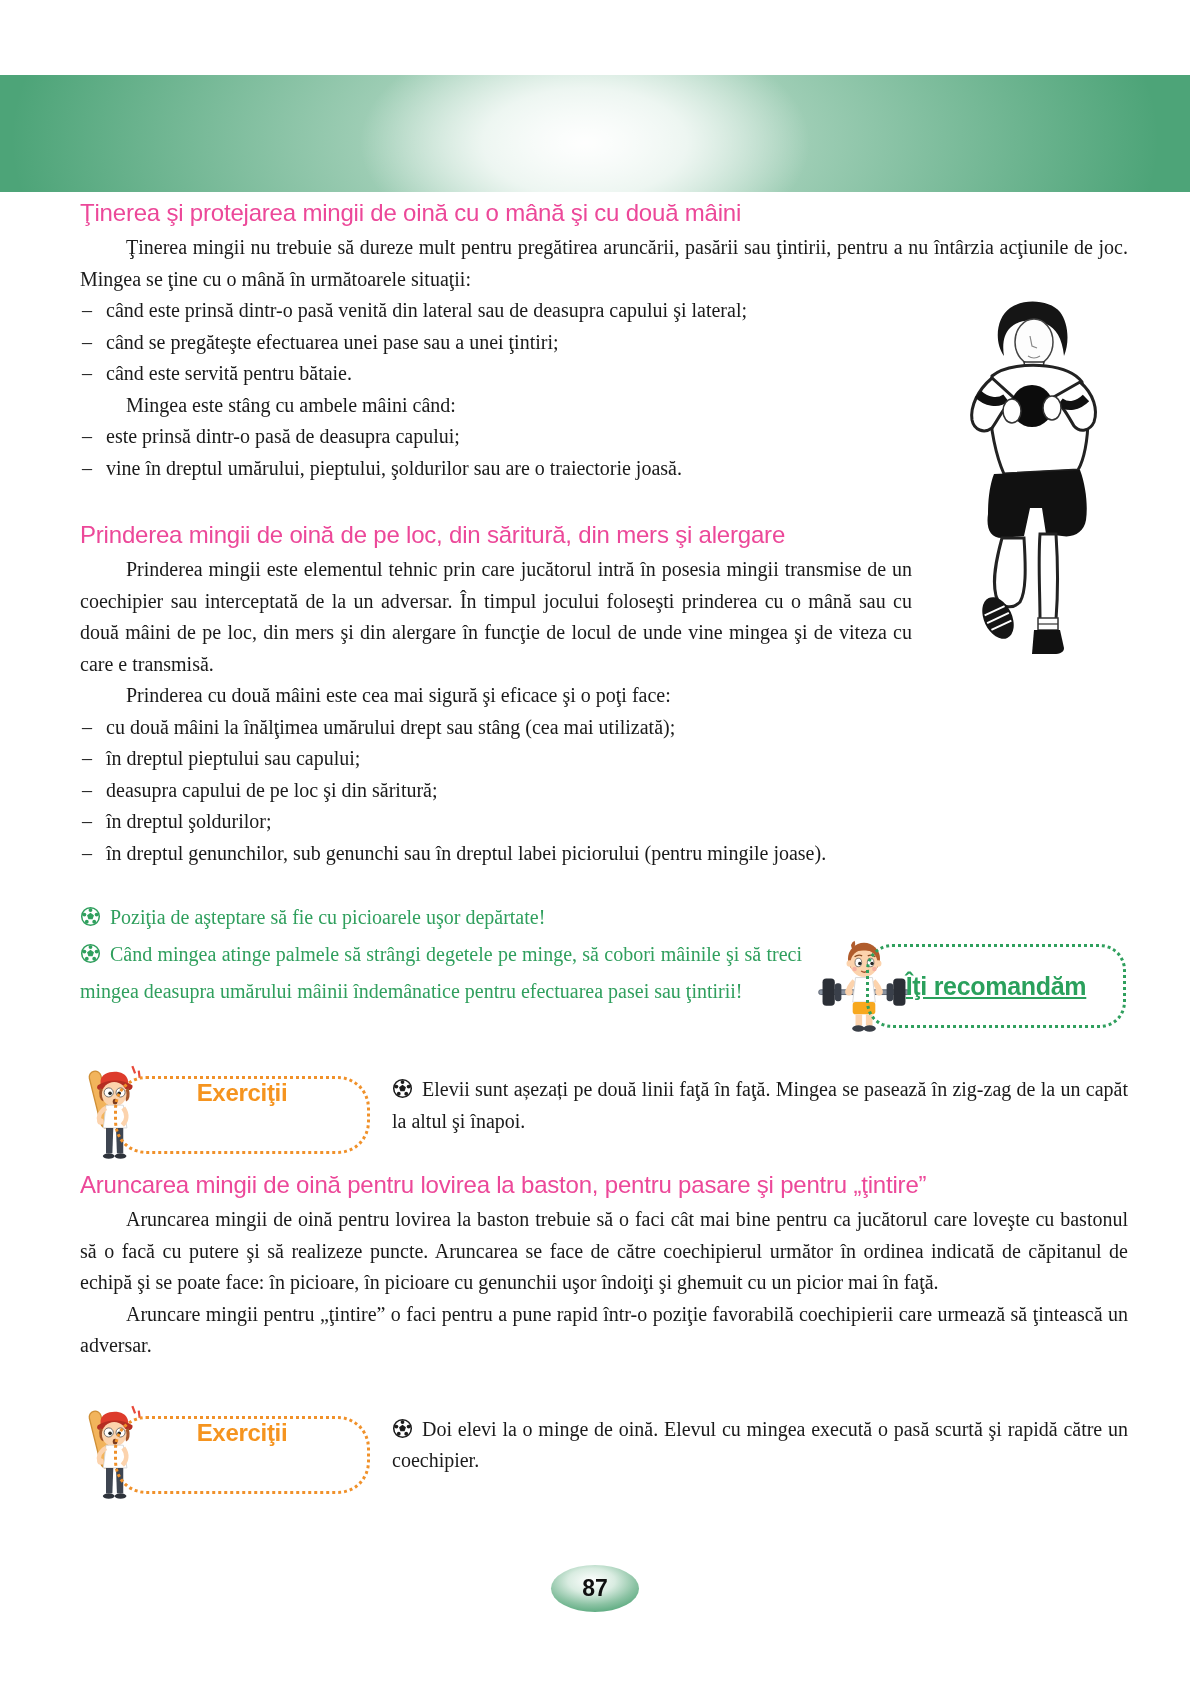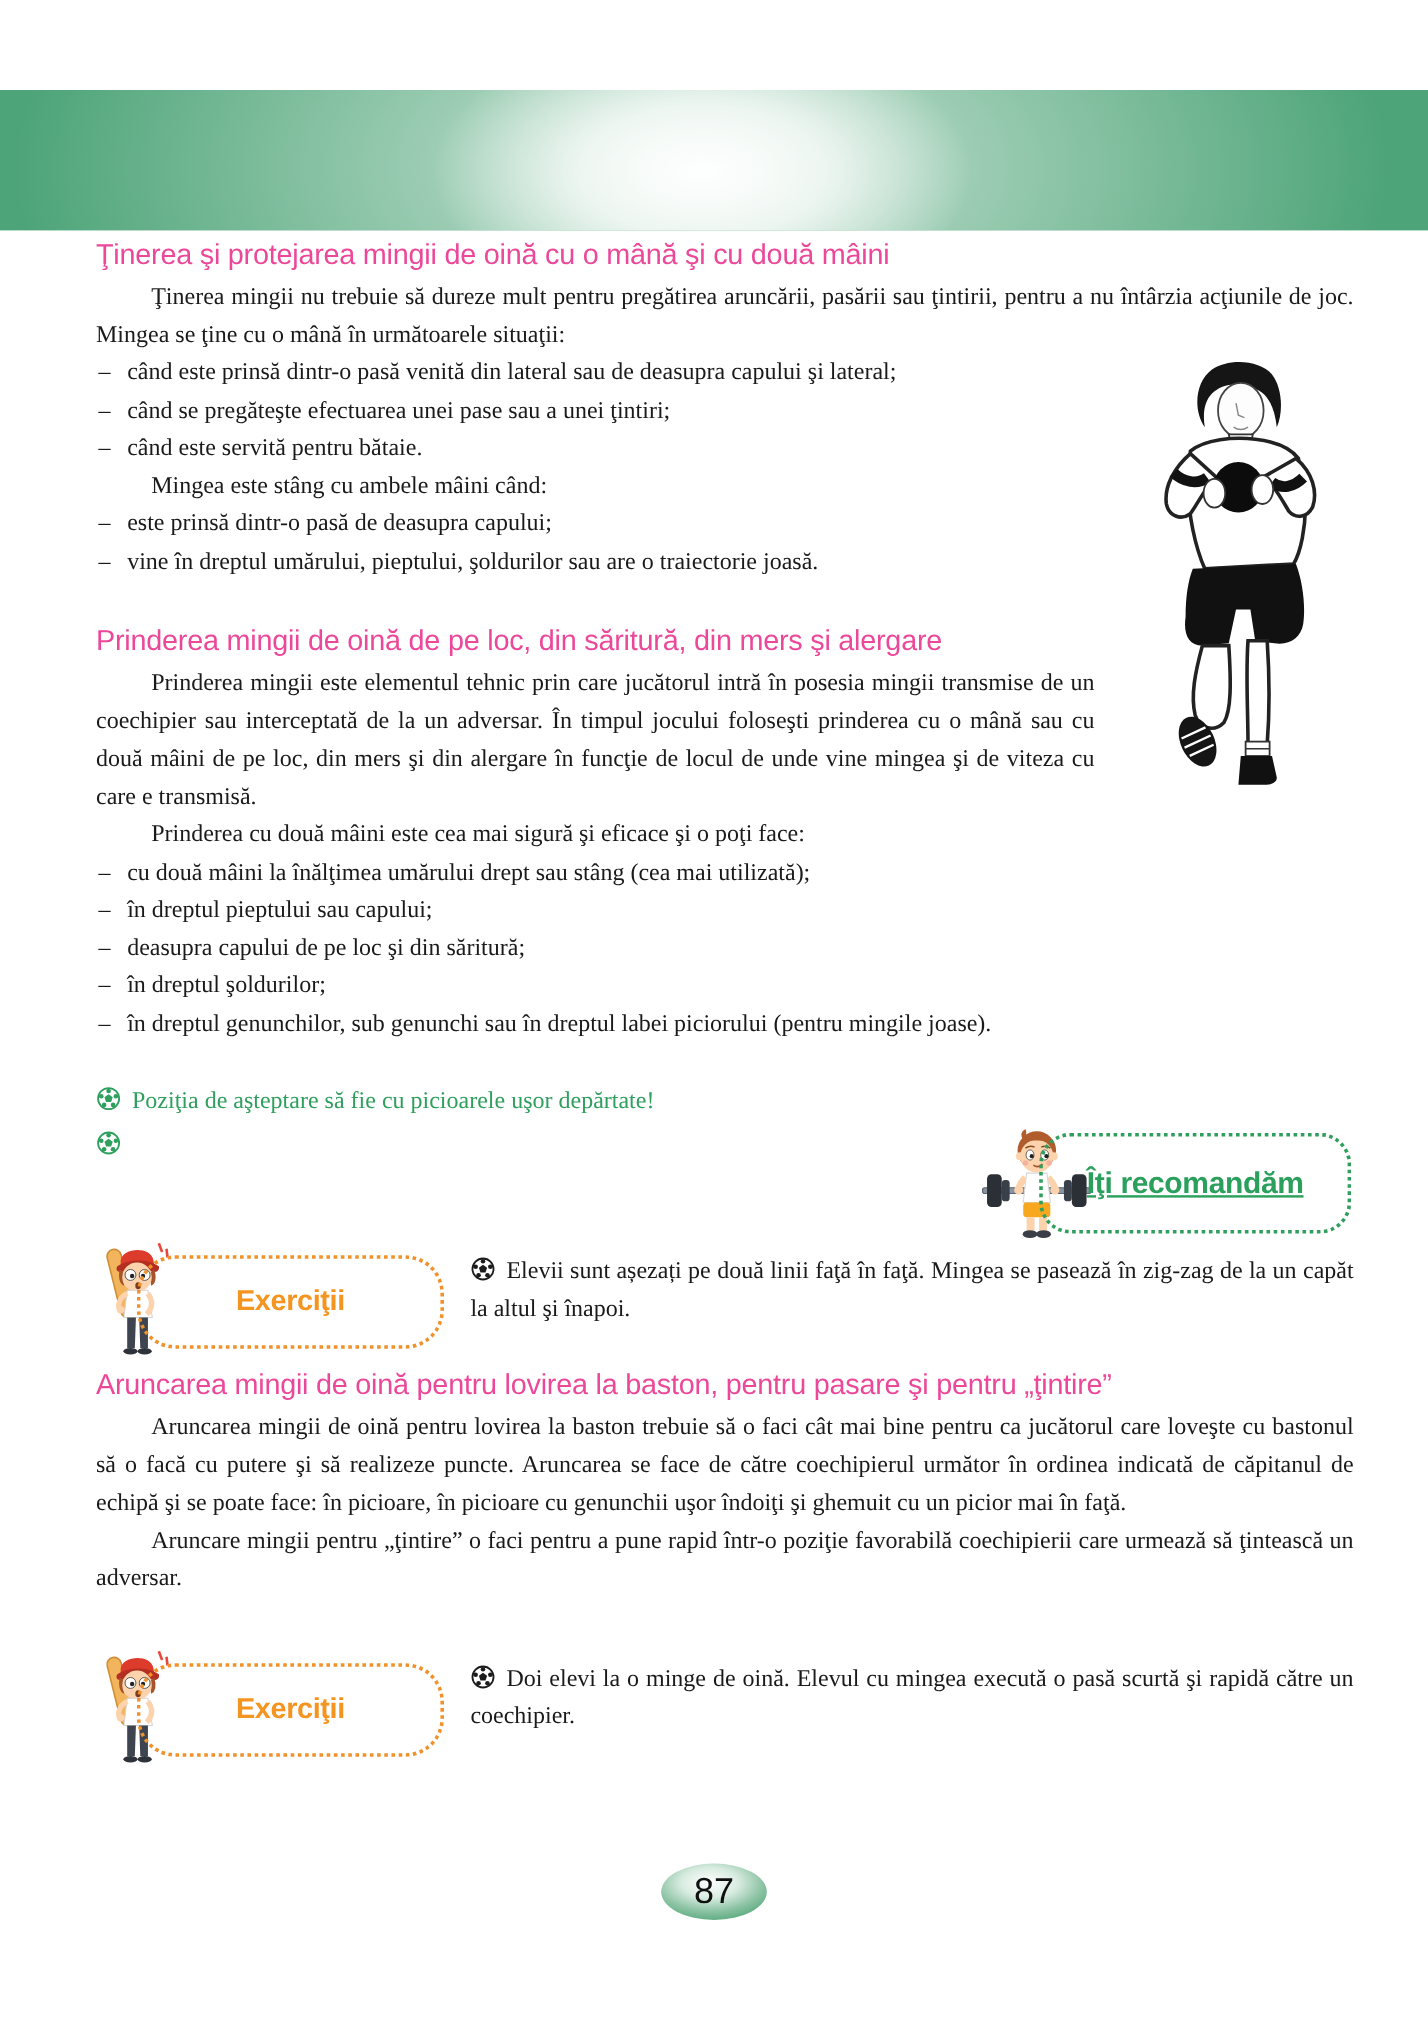--- a/index.html
+++ b/index.html
@@ -60,37 +60,37 @@
   .rec-kid { position:absolute; left:0; top:-2px; width:96px; height:98px; }
   .rec-kid svg { width:100%; height:100%; display:block; }
 
   
   .ex-row { clear:both; display:flex; align-items:flex-start; gap:22px; margin-top:58px; }
   .mt4 { margin-top:46px; }
   .ex-box-wrap { position:relative; flex:0 0 290px; height:96px; }
   .ex-border {
     position:absolute; left:34px; right:0; top:8px; bottom:10px;
     border:3px dotted #f0912a; border-radius:32px;
-    display:flex; align-items:center; justify-content:center;
+    display:flex; align-items:flex-start; justify-content:center;
   }
   .ex-label {
     font-family:"Liberation Sans", sans-serif; font-weight:bold;
     font-size:24px; color:#f5941f; letter-spacing:-0.3px;
   }
   .ex-kid { position:absolute; left:-4px; top:-8px; width:80px; height:114px; }
   .ex-kid svg { width:100%; height:100%; display:block; }
   .ex-text { flex:1; padding-top:6px; }
 
   
   .page-num {
-    position:absolute; left:50%; bottom:84px; transform:translateX(-50%);
+    position:absolute; left:50%; bottom:72px; transform:translateX(-50%);
     width:88px; height:47px; border-radius:50%;
     background:radial-gradient(ellipse 70% 70% at 46% 34%, #ffffff 0%, #d9ece1 38%, #8cc3a4 72%, #57a87c 100%);
     display:flex; align-items:center; justify-content:center;
-    font-family:"Liberation Sans", sans-serif; font-weight:normal; font-size:30px; color:#101010;
+    font-family:"Liberation Sans", sans-serif; font-weight:bold; font-size:23px; color:#101010;
   }
 </style>
 </head>
 <body>
 
 <div class="page">
   <div class="band"></div>
 
   <div class="content">
 
@@ -208,21 +208,21 @@
               <span class="rec-label">Îţi recomandăm</span>
             </span>
           </span><span class="ball"><svg viewBox="0 0 22 22" xmlns="http://www.w3.org/2000/svg">
               <circle cx="11" cy="11" r="9.2" fill="#fff" stroke="#2f9f5d" stroke-width="1.6"></circle>
               <polygon points="11,7.2 14.6,9.8 13.2,14 8.8,14 7.4,9.8" fill="#2f9f5d"></polygon>
               <circle cx="11" cy="4.3" r="2" fill="#2f9f5d"></circle>
               <circle cx="17.4" cy="9" r="2" fill="#2f9f5d"></circle>
               <circle cx="14.9" cy="16.5" r="2" fill="#2f9f5d"></circle>
               <circle cx="7.1" cy="16.5" r="2" fill="#2f9f5d"></circle>
               <circle cx="4.6" cy="9" r="2" fill="#2f9f5d"></circle>
-            </svg></span></p>
+            </svg></span><span>Când mingea atinge palmele să strângi degetele pe minge, să cobori mâinile şi să treci mingea deasupra umărului mâinii îndemânatice pentru efectuarea pasei sau ţintirii!</span></p>
     </div>
 
     <div class="ex-row">
       <div class="ex-box-wrap">
         <span class="ex-kid">
             <svg viewBox="0 0 88 120" xmlns="http://www.w3.org/2000/svg">
           <g transform="rotate(-14 34 70)">
             <rect x="28" y="8" width="13" height="64" rx="6.5" fill="#f2b45c" stroke="#cf8f35" stroke-width="1.5"></rect>
           </g>
           <path d="M62,4 l3,8" stroke="#e8483a" stroke-width="2.4" fill="none"></path>

